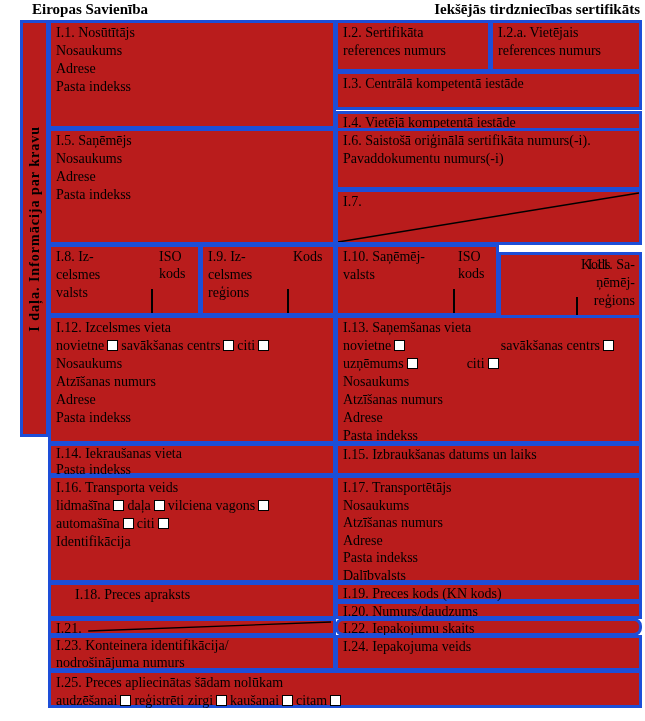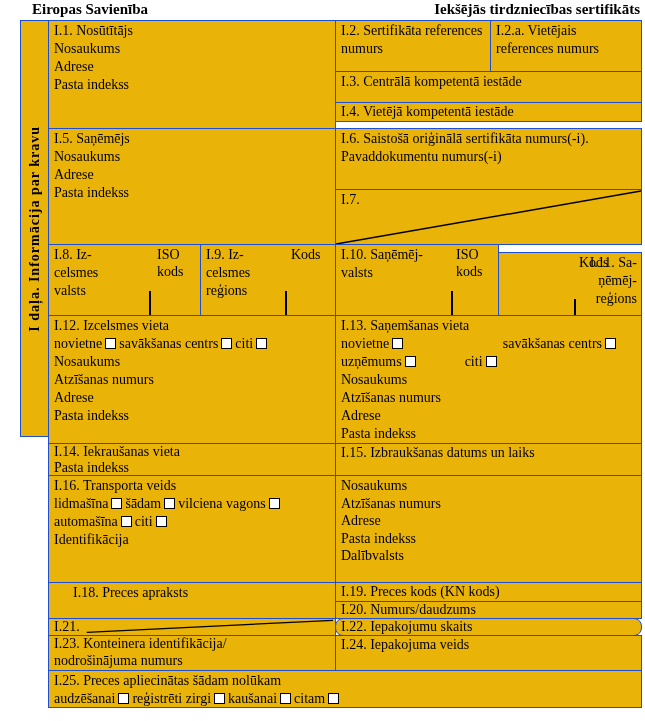--- a/index.html
+++ b/index.html
@@ -4,22 +4,22 @@
 <style>
   html, body { margin: 0; padding: 0; background: #ffffff; }
   body { font-family: "Liberation Serif", "DejaVu Serif", serif; color: #000; }
   #page {
     position: relative; width: 645px; height: 721px; background: #fff; overflow: hidden;
   }
   .hdr { position: absolute; top: 1px; font-weight: bold; font-size: 15px; white-space: nowrap; }
   .hdr-left  { left: 32px; }
   .hdr-right { right: 5px; }
   .cell {
-    position: absolute; box-sizing: border-box; border: 1px solid #1d4ed8;
-    padding: 1px 4px 0 5px; font-size: 14px; line-height: 18px; background: #eab308;
+    position: absolute; box-sizing: border-box; border: 3px solid #1d4ed8;
+    padding: 1px 4px 0 5px; font-size: 14px; line-height: 18px; background: #b91c1c;
   }
   .cell .ln { white-space: nowrap; }
   .sidebar {
     display: flex; align-items: center; justify-content: center; padding: 0;
   }
   .sidebar .vtext {
     writing-mode: vertical-rl; transform: rotate(180deg);
     font-weight: bold; font-size: 14px; white-space: nowrap; letter-spacing: 1px;
   }
   .cb {
@@ -57,21 +57,21 @@
     <div>I.2. Sertifikāta references numurs</div>
   </div>
   <div class="cell" style="left:490px; top:20px; width:152px; height:52px;">
     <div>I.2.a. Vietējais references numurs</div>
   </div>
 
   <div class="cell" style="left:335px; top:71px; width:307px; height:39px;">
     <div class="ln">I.3. Centrālā kompetentā iestāde</div>
   </div>
 
-  <div class="cell tight" style="left:335px; top:102px; width:307px; height:20px;">
+  <div class="cell tight" style="left:335px; top:111px; width:307px; height:20px;">
     <div class="ln">I.4. Vietējā kompetentā iestāde</div>
   </div>
 
   <div class="cell" style="left:48px; top:128px; width:288px; height:117px;">
     <div class="ln">I.5. Saņēmējs</div>
     <div class="ln">Nosaukums</div>
     <div class="ln">Adrese</div>
     <div class="ln">Pasta indekss</div>
   </div>
 
@@ -148,29 +148,30 @@
     <div class="ln">I.14. Iekraušanas vieta</div>
     <div class="ln">Pasta indekss</div>
   </div>
   <div class="cell tight" style="left:335px; top:443px; width:307px; height:33px;">
     <div class="ln">I.15. Izbraukšanas datums un laiks</div>
   </div>
 
   <div class="cell" style="left:48px; top:475px; width:288px; height:108px;">
     <div class="ln">I.16. Transporta veids</div>
     <div class="ln">
-      <span>lidmašīna</span><span class="cb"></span><span>šādam</span><span class="cb"></span><span>vilciena vagons</span><span class="cb"></span>
+      <span>lidmašīna</span><span class="cb"></span><span>daļa</span><span class="cb"></span><span>vilciena vagons</span><span class="cb"></span>
     </div>
     <div class="ln">
       <span>automašīna</span><span class="cb"></span><span>citi</span><span class="cb"></span>
     </div>
     <div class="ln">Identifikācija</div>
   </div>
 
   <div class="cell l17" style="left:335px; top:475px; width:307px; height:108px;">
+    <div class="ln">I.17. Transportētājs</div>
     <div class="ln">Nosaukums</div>
     <div class="ln">Atzīšanas numurs</div>
     <div class="ln">Adrese</div>
     <div class="ln">Pasta indekss</div>
     <div class="ln">Dalībvalsts</div>
   </div>
 
   <div class="cell" style="left:48px; top:582px; width:288px; height:37px;padding-left:24px;">
     <div class="ln">I.18. Preces apraksts</div>
   </div>

